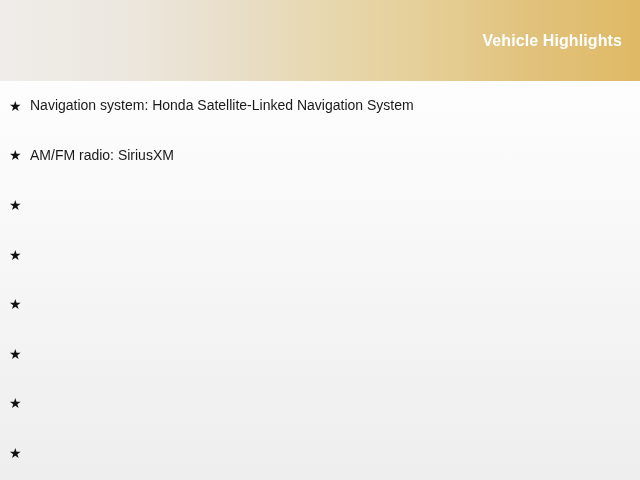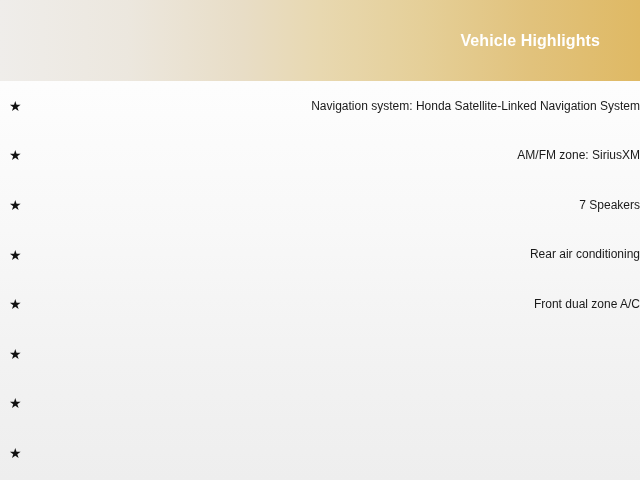--- a/index.html
+++ b/index.html
@@ -46,21 +46,21 @@
     display: flex;
     align-items: center;
     justify-content: flex-end;
   }
 
   .header-title {
     color: #ffffff;
     font-size: 16px;
     font-weight: bold;
     letter-spacing: 0.1px;
-    padding-right: 40px;
+    padding-right: 18px;
     white-space: nowrap;
     line-height: 1;
   }
 
   
   .highlights-list {
     position: absolute;
     left: 0;
     top: 81px;
     width: 640px;
@@ -83,56 +83,52 @@
     flex: 0 0 auto;
     width: 21px;
     font-size: 14px;
     line-height: 1;
     color: #111111;
     text-align: left;
   }
 
   .highlight-label {
     flex: 1 1 auto;
-    font-size: 12px;
+    font-size: 14px;
     color: #1a1a1a;
     line-height: 1.2;
     white-space: nowrap;
-    text-align: right;
   }
 </style>
 </head>
 <body>
 
 <div class="panel">
 
   <div class="header">
     <div class="header-title">Vehicle Highlights</div>
   </div>
 
   <ul class="highlights-list">
     <li class="highlight-row">
       <span class="star-icon">★</span>
       <span class="highlight-label">Navigation system: Honda Satellite-Linked Navigation System</span>
     </li>
     <li class="highlight-row">
       <span class="star-icon">★</span>
-      <span class="highlight-label">AM/FM zone: SiriusXM</span>
+      <span class="highlight-label">AM/FM radio: SiriusXM</span>
     </li>
     <li class="highlight-row">
       <span class="star-icon">★</span>
-      <span class="highlight-label">7 Speakers</span>
     </li>
     <li class="highlight-row">
       <span class="star-icon">★</span>
-      <span class="highlight-label">Rear air conditioning</span>
     </li>
     <li class="highlight-row">
       <span class="star-icon">★</span>
-      <span class="highlight-label">Front dual zone A/C</span>
     </li>
     <li class="highlight-row">
       <span class="star-icon">★</span>
     </li>
     <li class="highlight-row">
       <span class="star-icon">★</span>
     </li>
     <li class="highlight-row">
       <span class="star-icon">★</span>
     </li>

